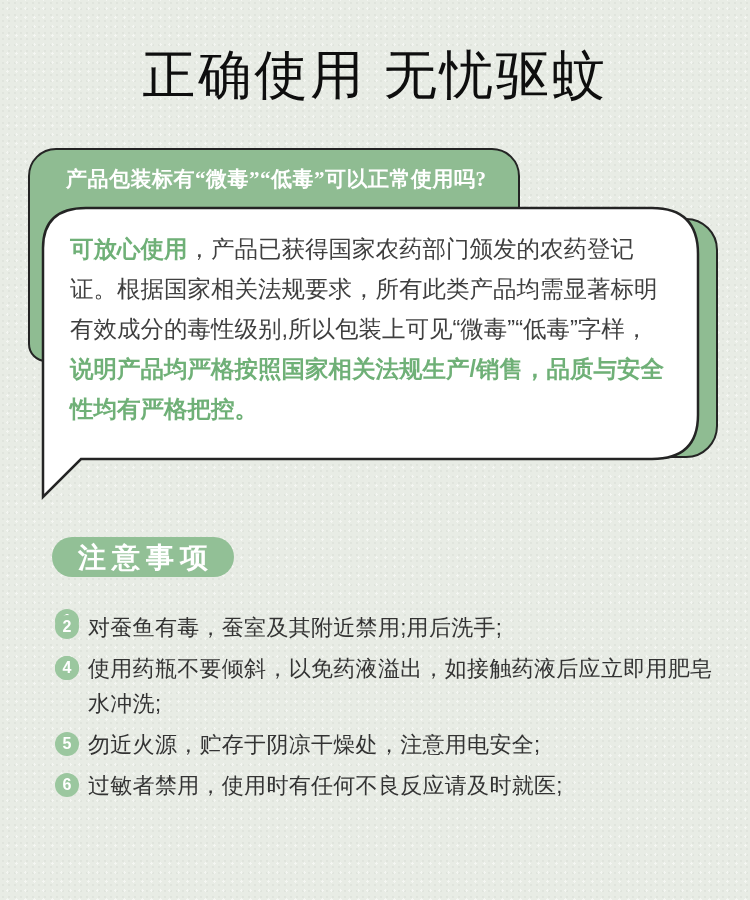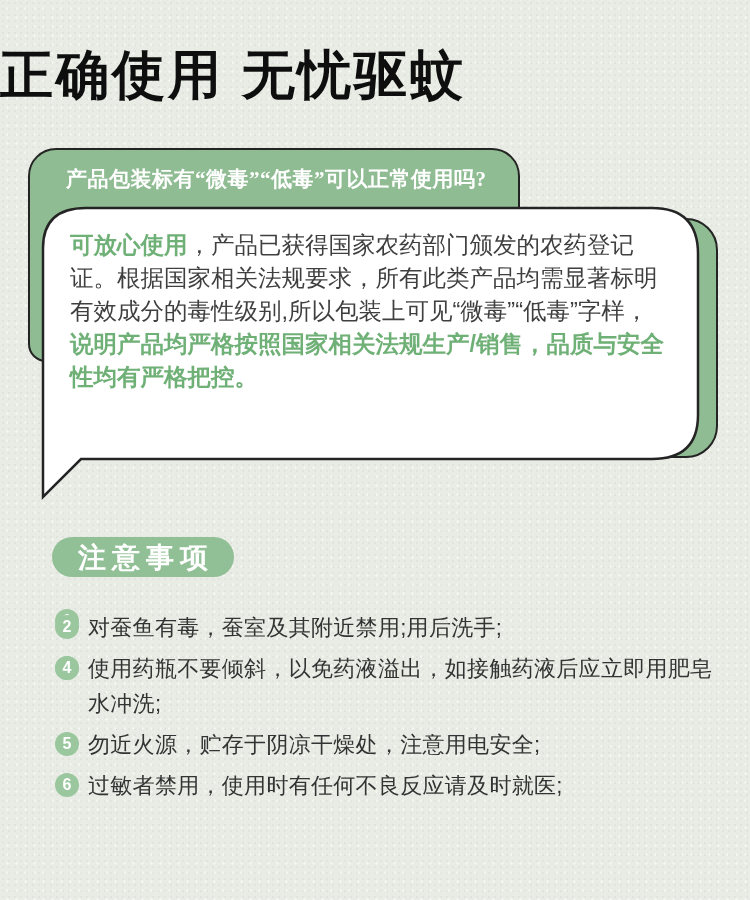--- a/index.html
+++ b/index.html
@@ -18,23 +18,23 @@
     background-image:
       radial-gradient(rgba(110,130,110,0.07) 1px, transparent 1.2px),
       radial-gradient(rgba(255,255,255,0.5) 1px, transparent 1.2px);
     background-size:6px 6px,9px 9px;
     background-position:0 0,3px 4px;
     pointer-events:none;
     z-index:0;
   }
   .page-title{
     position:absolute;left:0;right:0;top:40px;
-    text-align:left;
+    text-align:center;
     font-size:53px;
-    font-weight:700;
+    font-weight:400;
     letter-spacing:3px;
     color:#0e0e0e;
     z-index:3;
   }
   
   .q-strip{
     position:absolute;left:28px;top:148px;
     width:492px;height:214px;
     background:#8fbc92;
     border:2px solid #242424;
@@ -65,21 +65,21 @@
   }
   .answer-svg{
     position:absolute;left:40px;top:206px;
     width:662px;height:296px;
     z-index:2;
   }
   .answer-text{
     position:absolute;left:70px;top:229px;
     width:600px;
     font-size:23.5px;
-    line-height:33px;
+    line-height:40px;
     color:#3f3f3f;
     letter-spacing:0px;
     z-index:3;
   }
   .seg-green{
     color:#6fb077;
     font-weight:bold;
   }
   .notice-badge{
     position:absolute;left:52px;top:537px;

